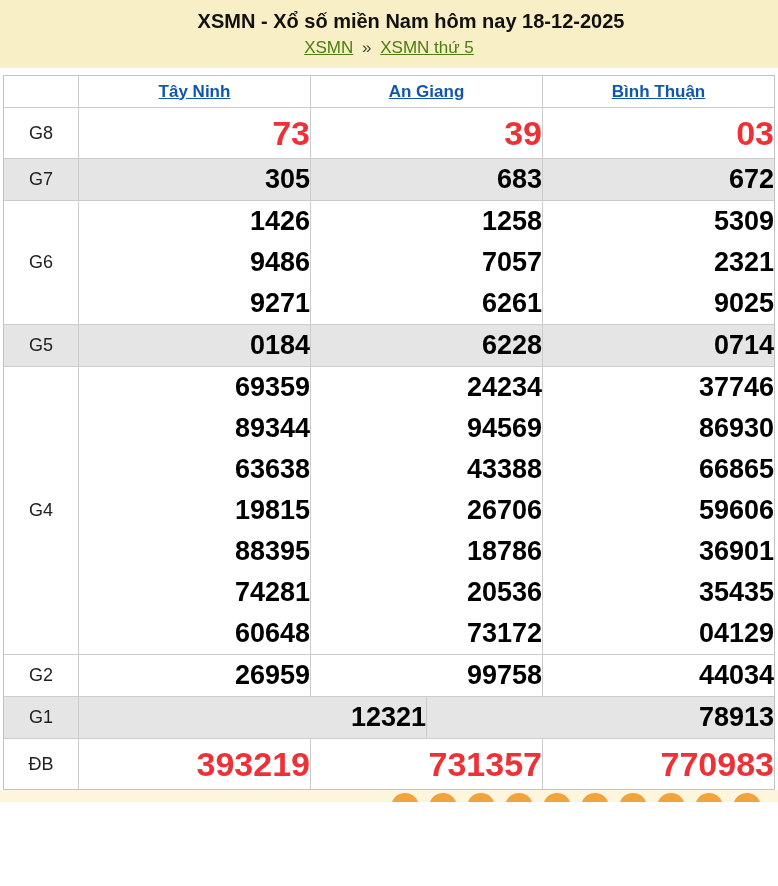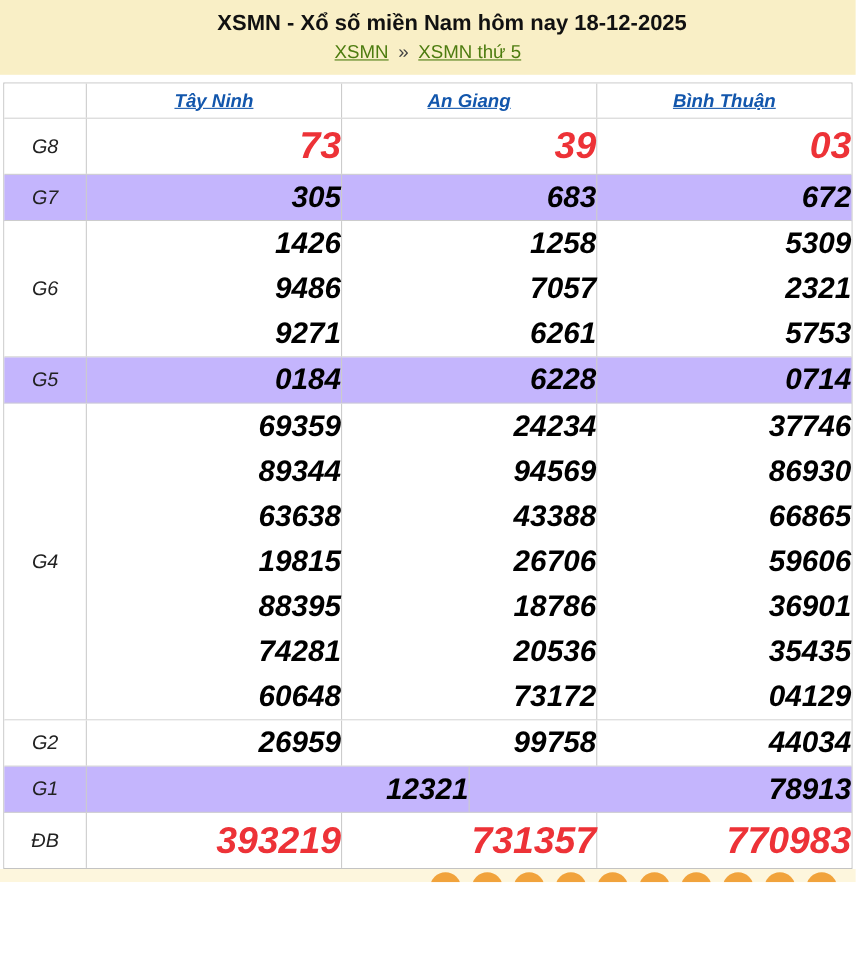--- a/index.html
+++ b/index.html
@@ -33,21 +33,20 @@
     color: #4d7c0f;
     text-decoration: underline;
     cursor: pointer;
   }
   .crumb-sep { color: #444; margin: 0 4px; }
 
   
   .result-table {
     margin: 7px 3px 0 3px;
     border: 1px solid #c3c3c3;
-    font-style: italic;
   }
   .thead {
     display: flex;
     height: 32px;
     border-bottom: 1px solid #cccccc;
     background: #ffffff;
   }
   .th-label {
     width: 75px;
     border-right: 1px solid #cccccc;
@@ -67,21 +66,21 @@
     text-decoration: underline;
     cursor: pointer;
   }
 
   .row {
     display: flex;
     border-bottom: 1px solid #cccccc;
     background: #ffffff;
   }
   .row:last-child { border-bottom: none; }
-  .row.zebra { background: #c4b5fd; }
+  .row.zebra { background: #e5e5e5; }
   .label-cell {
     width: 75px;
     display: flex;
     align-items: center;
     justify-content: center;
     font-size: 18px;
     color: #222;
     border-right: 1px solid #cccccc;
   }
   .num-col {
@@ -183,21 +182,21 @@
           <div class="num">9271</div>
         </div>
         <div class="num-col">
           <div class="num">1258</div>
           <div class="num">7057</div>
           <div class="num">6261</div>
         </div>
         <div class="num-col">
           <div class="num">5309</div>
           <div class="num">2321</div>
-          <div class="num">5753</div>
+          <div class="num">9025</div>
         </div>
       </div>
       <div class="row zebra">
         <div class="label-cell">G5</div>
         <div class="num-col">
           <div class="num">0184</div>
         </div>
         <div class="num-col">
           <div class="num">6228</div>
         </div>

